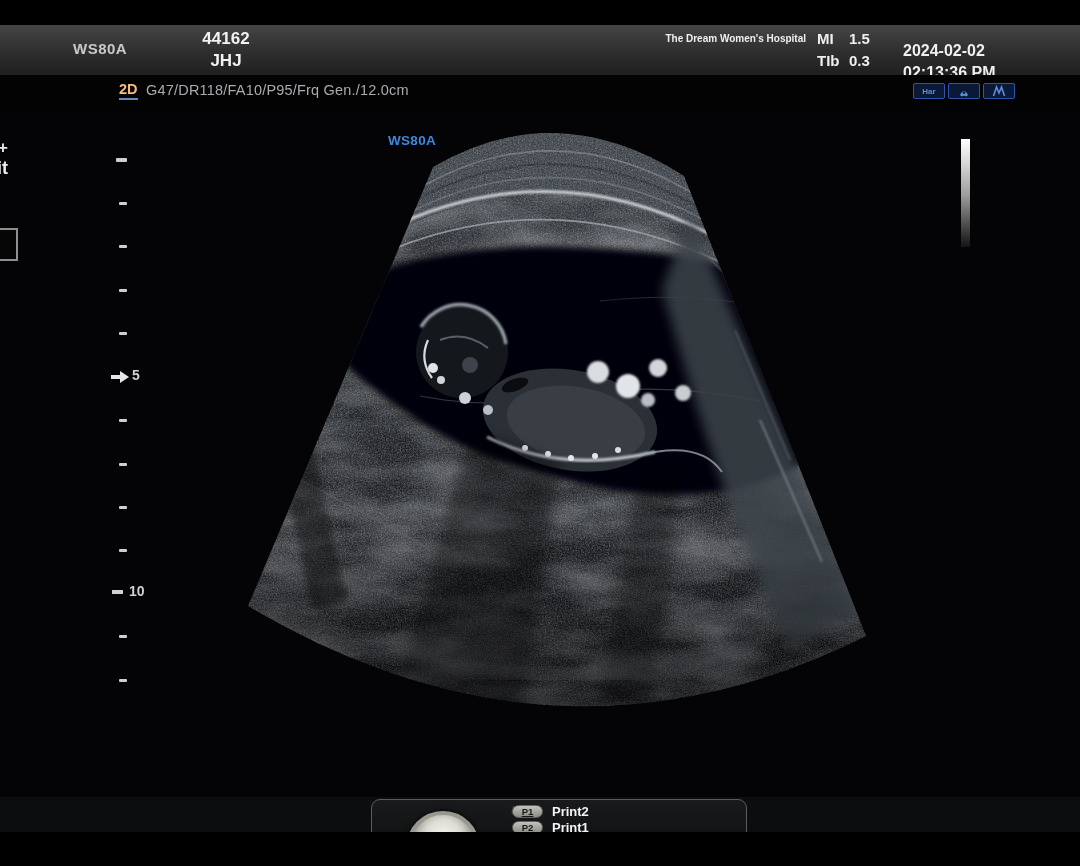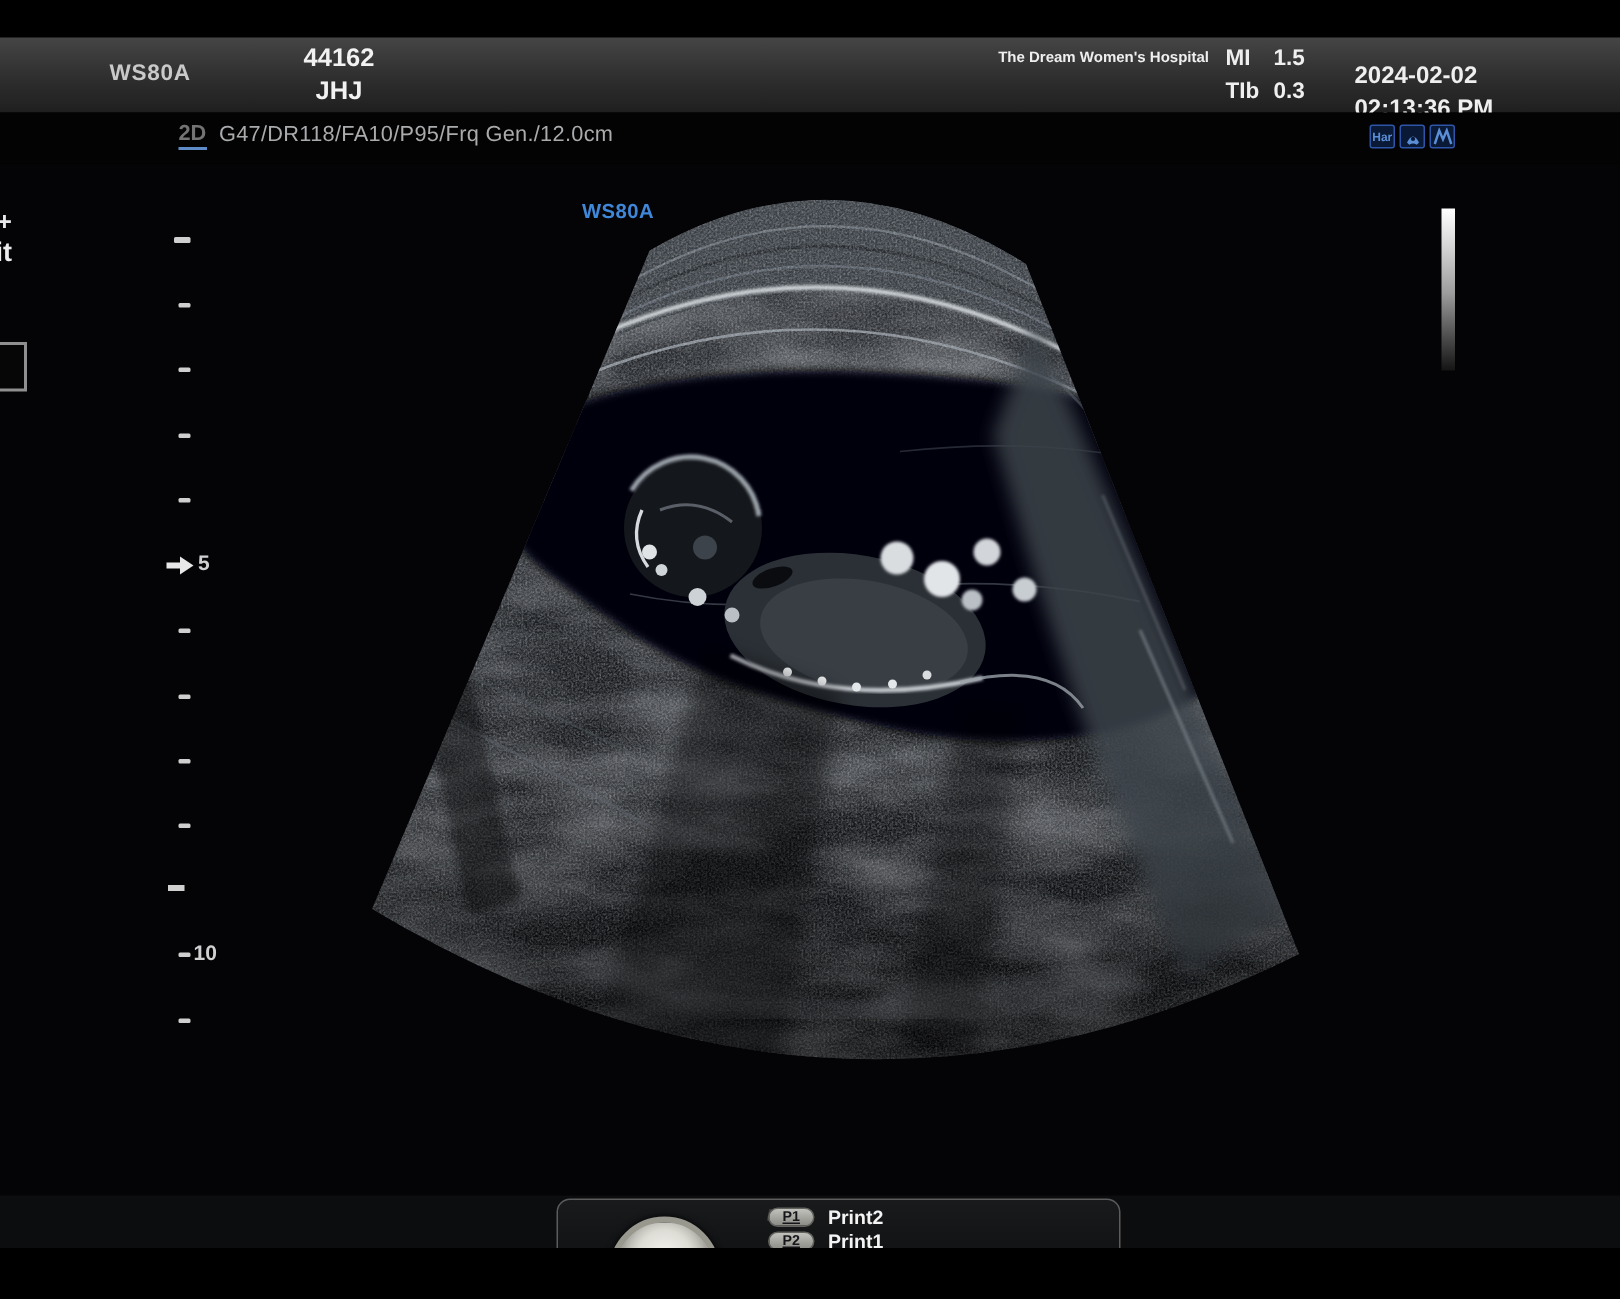--- a/index.html
+++ b/index.html
@@ -15,43 +15,43 @@
              font-size:17px;line-height:22px;}
   .h-right{top:3px;left:540px;width:266px;text-align:right;color:#efefef;font-weight:bold;
            font-size:10px;line-height:22px;white-space:nowrap;}
   .h-mi{top:3px;left:817px;width:80px;color:#efefef;font-weight:bold;font-size:15px;line-height:22px;}
   .h-mi .lbl{display:inline-block;width:32px;}
   .h-dt{top:15px;left:903px;width:130px;color:#efefef;font-weight:bold;font-size:16px;line-height:22px;
         white-space:nowrap;}
 
   
   #statusbar{top:75px;left:0;width:1080px;height:34px;background:#030304;}
-  .mode2d{top:6px;left:119px;font-size:14.5px;font-weight:bold;color:#737373;
+  .mode2d{top:6px;left:119px;font-size:14.5px;font-weight:bold;color:#fdba74;
           border-bottom:2px solid #5e8cc8;padding-bottom:1px;}
   .params{top:7px;left:146px;font-size:14.5px;color:#a9abad;letter-spacing:.2px;}
   .sicons{top:8px;left:913px;display:flex;gap:3px;}
-  .sicon{width:17px;height:16px;background:#0a1a36;border:1px solid #2e55a8;color:#5a8fd8;
+  .sicon{width:32px;height:16px;background:#0a1a36;border:1px solid #2e55a8;color:#5a8fd8;
          font-size:8px;font-weight:bold;display:flex;align-items:center;justify-content:center;
          border-radius:2px;box-sizing:border-box;}
 
   
   .edge-plus{top:138px;left:-2px;color:#e8e8e8;font-size:17px;font-weight:bold;}
   .edge-frag{top:158px;left:-3px;color:#ececec;font-size:18px;font-weight:bold;}
   .edge-box{top:228px;left:-8px;width:22px;height:29px;border:2px solid #8f8f8f;background:#060606;}
 
   
   .probe-label{top:133px;left:388px;color:#3f87d9;font-size:13.5px;font-weight:bold;letter-spacing:.3px;}
   .tick{left:119px;width:8px;height:3px;background:#cfcfcf;border-radius:1px;}
   .tick.big{left:116px;width:11px;height:4px;}
   .focus-bar{top:375px;left:111px;width:9px;height:4px;background:#e8e8e8;}
   .focus-arrow{top:371px;left:120px;width:0;height:0;border-left:9px solid #e8e8e8;
                border-top:6px solid transparent;border-bottom:6px solid transparent;}
   .d5{top:367px;left:132px;color:#d0d0d0;font-size:14px;font-weight:bold;}
   .t10{top:590px;left:112px;width:11px;height:4px;background:#d0d0d0;}
-  .d10{top:583px;left:129px;color:#d0d0d0;font-size:14px;font-weight:bold;margin-top:44px;}
+  .d10{top:583px;left:129px;color:#d0d0d0;font-size:14px;font-weight:bold;}
   .graybar{top:139px;left:961px;width:9px;height:108px;
            background:linear-gradient(#ffffff,#d8d8d8 22%,#9d9d9d 52%,#4b4b4b 80%,#141414);}
 
   
   .hintband{top:797px;left:0;width:1080px;height:35px;background:#0c0d0f;}
   #kbpanel{top:799px;left:371px;width:376px;height:60px;border:1px solid #5c5c5c;border-radius:9px;
            background:linear-gradient(#191a1c,#0d0e10);box-sizing:border-box;}
   .trackball{top:11px;left:34px;width:74px;height:74px;border-radius:50%;
              border:4px solid #99988f;box-sizing:border-box;
              background:radial-gradient(circle at 50% 34%,#f5f4ef 0%,#dddcd5 32%,#a8a79e 62%,#6d6c64 88%);

